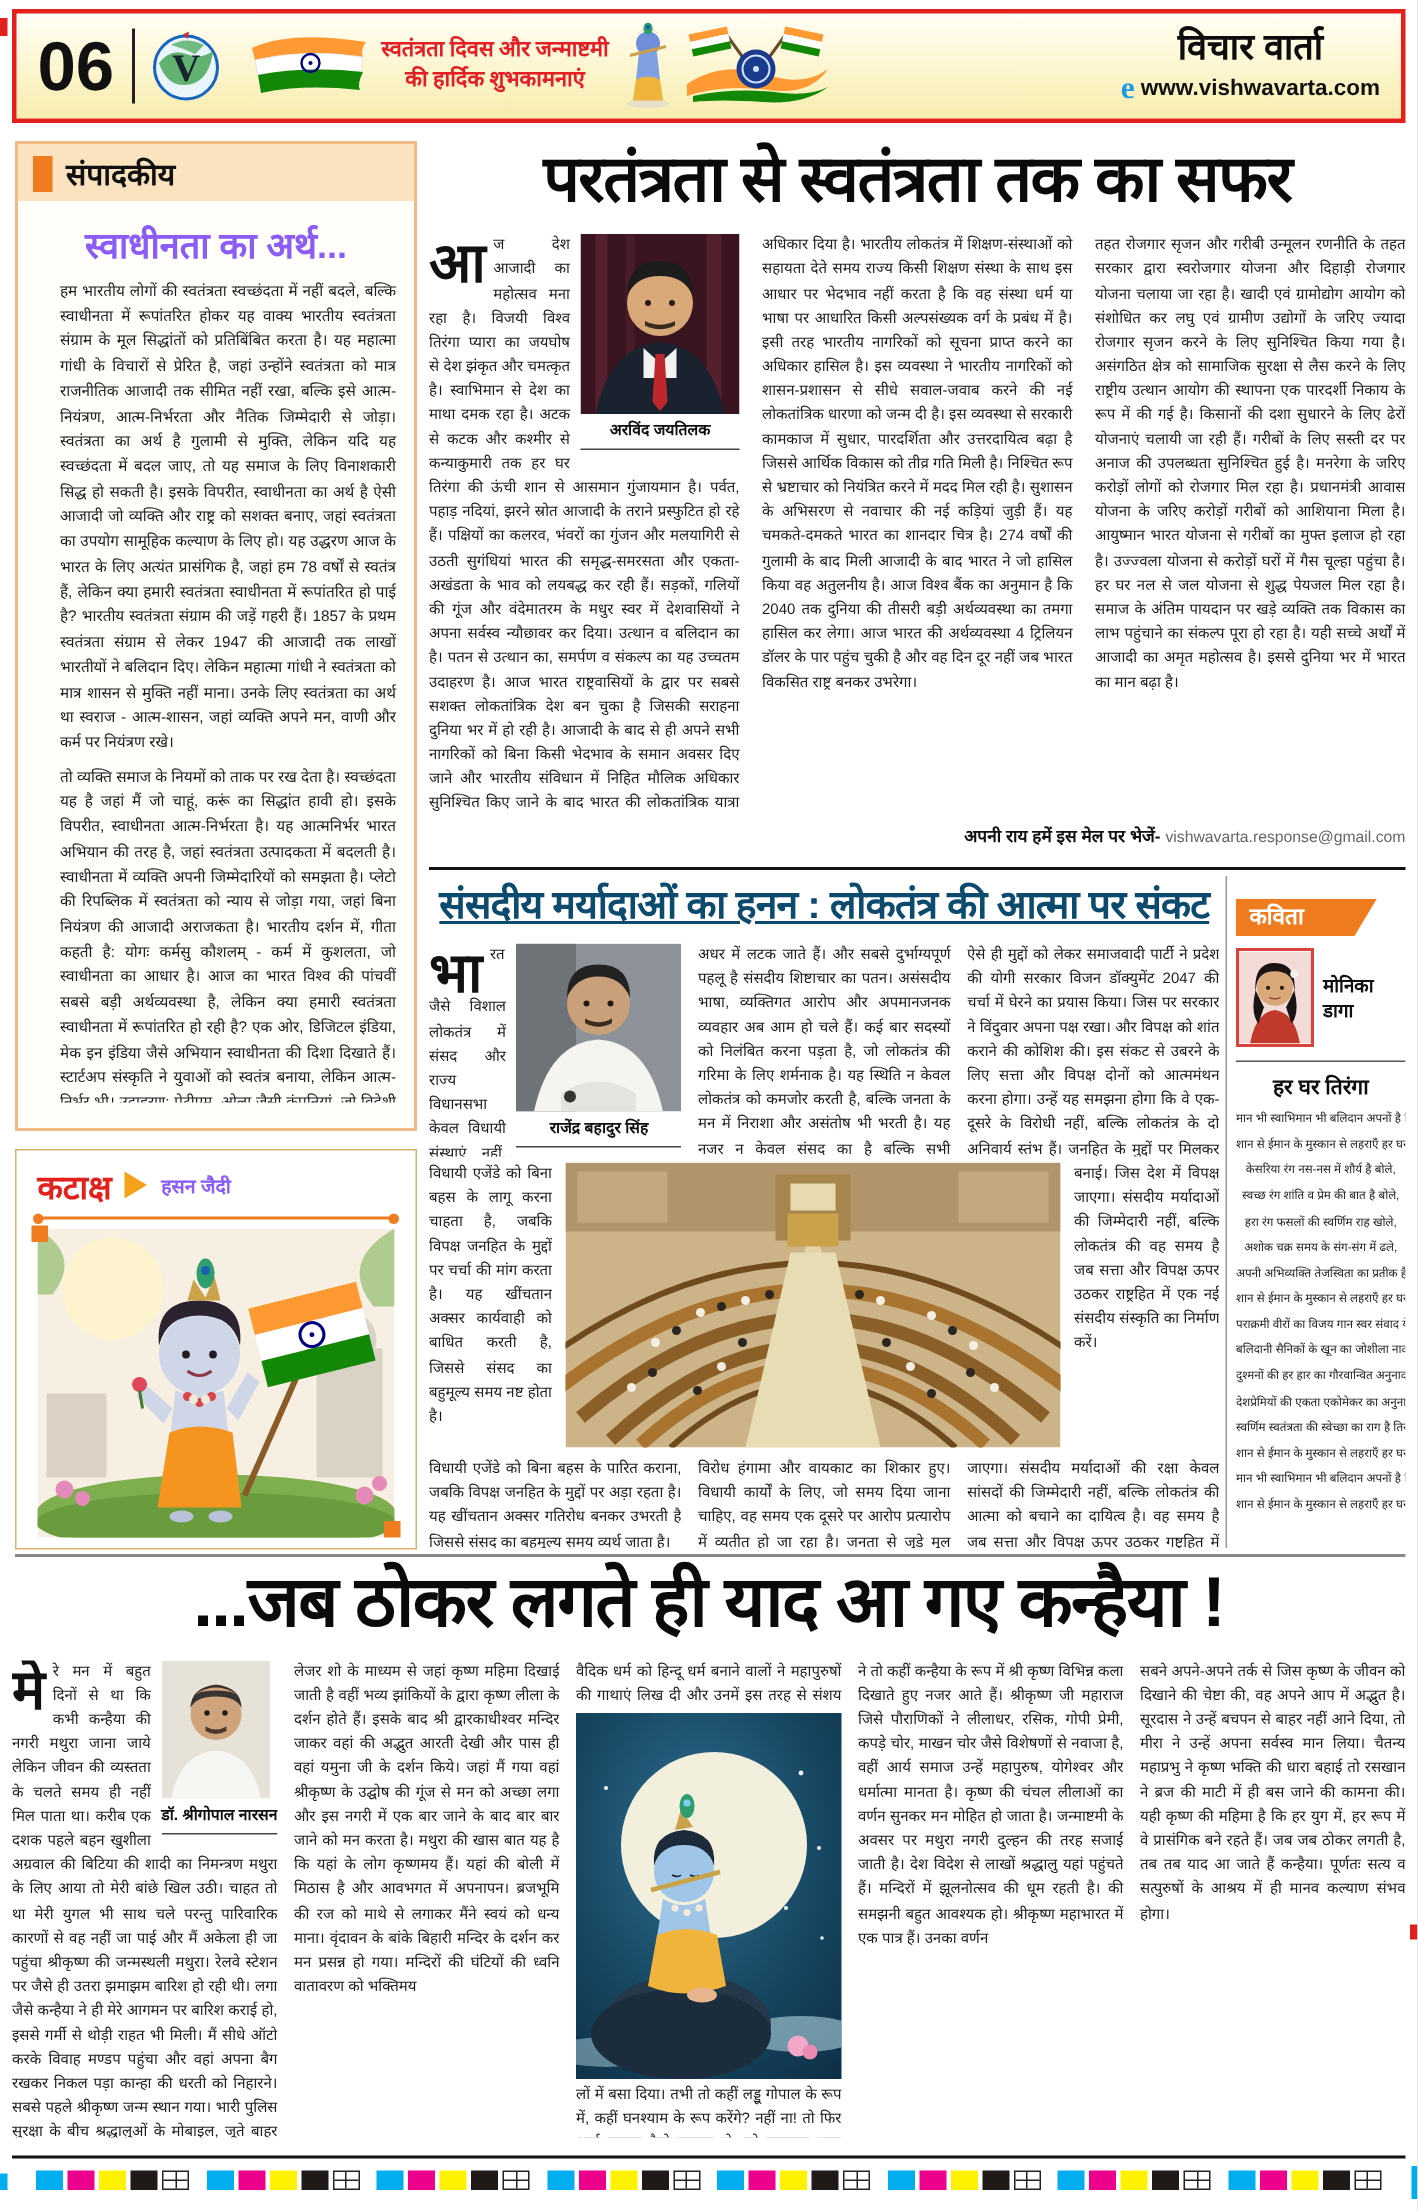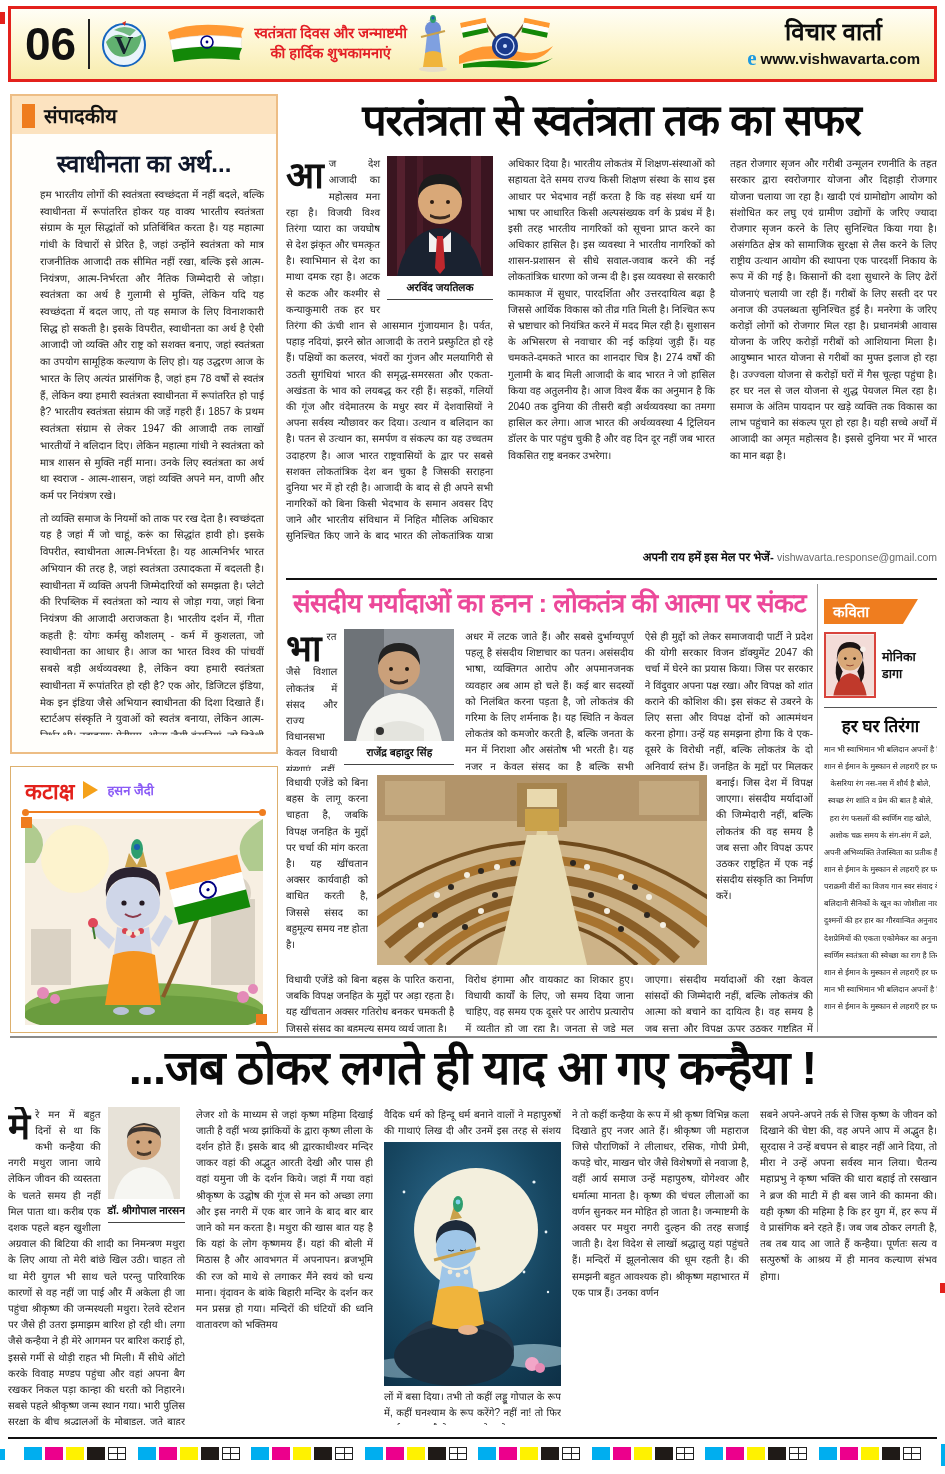--- a/index.html
+++ b/index.html
@@ -10,75 +10,75 @@
 
 .header { position:absolute; left:8px; top:6px; width:929px; height:76px;
   border:3px solid #e3211c; background:linear-gradient(180deg,#fffef6 0%,#fdf5cd 55%,#f7ecae 100%);
   display:flex; align-items:center; }
 .pageno { font-size:46px; font-weight:900; color:#111; padding:0 12px 0 14px; line-height:1; }
 .hdr-div { width:2px; height:50px; background:#222; margin-right:10px; }
 .masthead-wrap { display:flex; align-items:center; gap:8px; }
 .masthead-block { text-align:center; }
 .masthead { font-size:31px; font-weight:900; color:#0d0d0d; line-height:1; letter-spacing:-0.5px; }
 .dateline { font-size:11.5px; font-weight:700; color:#222; margin-top:3px; }
-.greeting { color:#e31e25; font-weight:900; font-size:14.5px; text-align:center; line-height:1.35; margin:0 6px; }
+.greeting { color:#e31e25; font-weight:900; font-size:14.5px; text-align:center; line-height:1.35; margin:0 6px;font-family:Liberation Serif, serif; }
 .brand-right { margin-left:auto; text-align:center; padding-right:14px; }
 .brand-right-title { font-size:24px; font-weight:900; color:#0d0d0d; line-height:1.1; }
 .website-row { display:flex; align-items:center; justify-content:center; gap:4px; margin-top:2px; }
 .e-icon { color:#1e9ae0; font-weight:900; font-size:21px; line-height:1; font-family:"Liberation Serif",serif; }
 .website { font-size:15px; font-weight:800; color:#111; }
 
 
 .body-text { font-size:10px; line-height:1.62; text-align:justify; color:#1c1c1c; }
 .dropcap { float:left; font-size:37px; font-weight:900; line-height:0.85; padding:4px 5px 0 0; color:#111; }
 .author-float { float:right; margin:0 0 4px 7px; }
 .author-caption { text-align:center; font-weight:800; font-size:10.5px; color:#111;
   padding:3px 0 3px; border-bottom:1.5px solid #444; }
 .rule { position:absolute; background:#111; }
 
 
 .editorial { position:absolute; left:10px; top:94px; width:268px; height:660px;
   border:2px solid #edbd85; background:#fffefb; }
 .ed-head { background:#fce3c0; padding:6px 10px 5px; display:flex; align-items:center; gap:9px; }
 .ed-bullet { width:13px; height:24px; background:#ef7d1f; }
 .ed-label { font-size:20px; font-weight:900; color:#111; }
-.ed-title { text-align:center; font-size:24px; font-weight:900; color:#0f172a; margin:12px 0 8px; }
+.ed-title { text-align:center; font-size:24px; font-weight:900; color:#8b5cf6; margin:12px 0 8px; }
 .ed-body { padding:0 12px; height:548px; overflow:hidden; font-size:10.2px; line-height:1.64; text-align:justify; color:#1c1c1c; }
 .ed-body div { margin-bottom:6px;margin-left:16px; }
 
 
 .main-article { position:absolute; left:286px; top:96px; width:651px; }
 .main-headline { font-size:43px; font-weight:900; color:#0a0a0a; text-align:center; line-height:1.12; white-space:nowrap; letter-spacing:-1px; }
 .main-cols { display:flex; gap:15px; margin-top:12px; height:388px; overflow:hidden; }
 .main-col { flex:1; }
 .feedback-line { text-align:right; margin-top:5px; font-size:11.5px; }
 .feedback-label { font-weight:900; color:#111; }
 .feedback-email { color:#666; font-weight:400; font-size:10.5px; }
 
 
 .middle-article { position:absolute; left:286px; top:584px; width:527px; height:448px; overflow:hidden; }
-.mid-headline { font-size:26px; font-weight:900; color:#ec4899; text-align:center; white-space:nowrap; letter-spacing:-0.5px; }
+.mid-headline { font-size:26px; font-weight:900; color:#0c4a6e; text-align:center; white-space:nowrap; letter-spacing:-0.5px;text-decoration:underline; }
 .mid-rowA { display:flex; gap:11px; margin-top:9px; height:142px; overflow:hidden; }
 .mid-rowA .mcol { flex:1; overflow:hidden; }
 .mid-rowB { display:flex; gap:9px; margin-top:4px; height:192px; overflow:hidden; }
 .mid-colB1 { width:82px; overflow:hidden; }
 .mid-colB3 { flex:1; overflow:hidden; }
 .mid-rowC { display:flex; gap:11px; margin-top:5px; height:78px; overflow:hidden; }
 .mid-rowC .mcol { flex:1; overflow:hidden; }
 
 
 .v-divider { position:absolute; left:817px; top:584px; width:1px; height:448px; background:#9a9a9a; }
 .poem { position:absolute; left:824px; top:599px; width:113px; height:448px; overflow:hidden; }
 .poem-head { width:94px; height:25px; background:#ef7d1f; color:#fff; font-size:15px; font-weight:900;
   line-height:25px; padding-left:9px; clip-path:polygon(0 0,100% 0,84% 100%,0 100%); }
 .poem-author-row { display:flex; align-items:center; gap:6px; margin-top:8px; }
 .poem-photo { width:52px; height:66px; border:2px solid #d8433c; flex:none; }
 .poem-author { font-size:12.5px; font-weight:800; color:#111; }
 .poem-hr { border:0; border-top:1.5px solid #555; margin:9px 0 6px; }
-.poem-title { font-size:17px; font-weight:900; text-align:center; color:#0d0d0d; margin-bottom:4px; }
+.poem-title { font-size:14px; font-weight:900; text-align:center; color:#0d0d0d; margin-bottom:4px; }
 .poem-lines { text-align:center; }
 .poem-line { font-size:7.8px; line-height:2.2; color:#222; white-space:nowrap; overflow:hidden; }
 
 
 .kataksh { position:absolute; left:10px; top:766px; width:268px; height:267px;
   border:1.5px solid #ddb06e; background:#fff; }
 .kt-head { display:flex; align-items:center; gap:9px; padding:8px 14px 2px; }
 .kt-label { color:#e3211c; font-size:22px; font-weight:900; }
 .kt-arrow { width:0; height:0; border-top:9px solid transparent; border-bottom:9px solid transparent; border-left:15px solid #f5a11a; }
 .kt-author { font-size:13px; font-weight:900; color:#8b5cf6; }
@@ -294,21 +294,21 @@
             <circle cx="270" cy="140" r="3"></circle>
             <circle cx="88" cy="152" r="3"></circle>
             <circle cx="244" cy="154" r="3"></circle>
             <circle cx="118" cy="120" r="3"></circle>
             <circle cx="214" cy="120" r="3"></circle>
         </g>
       </svg>
       <div class="mid-colB3 body-text">बनाई। जिस देश में विपक्ष जाएगा। संसदीय मर्यादाओं की जिम्मेदारी नहीं, बल्कि लोकतंत्र की वह समय है जब सत्ता और विपक्ष ऊपर उठकर राष्ट्रहित में एक नई संसदीय संस्कृति का निर्माण करें।</div>
     </div>
     <div class="mid-rowC">
-      <div class="mcol body-text">विधायी एजेंडे को बिना बहस के पारित कराना, जबकि विपक्ष जनहित के मुद्दों पर अड़ा रहता है। यह खींचतान अक्सर गतिरोध बनकर चमकती है जिससे संसद का बहुमूल्य समय व्यर्थ जाता है।</div>
+      <div class="mcol body-text">विधायी एजेंडे को बिना बहस के पारित कराना, जबकि विपक्ष जनहित के मुद्दों पर अड़ा रहता है। यह खींचतान अक्सर गतिरोध बनकर उभरती है जिससे संसद का बहुमूल्य समय व्यर्थ जाता है।</div>
       <div class="mcol body-text">विरोध हंगामा और वायकाट का शिकार हुए। विधायी कार्यों के लिए, जो समय दिया जाना चाहिए, वह समय एक दूसरे पर आरोप प्रत्यारोप में व्यतीत हो जा रहा है। जनता से जुड़े मूल वास्तविक मुद्दे सदन के पटल से गायब दिख रहे हैं।</div>
       <div class="mcol body-text">जाएगा। संसदीय मर्यादाओं की रक्षा केवल सांसदों की जिम्मेदारी नहीं, बल्कि लोकतंत्र की आत्मा को बचाने का दायित्व है। वह समय है जब सत्ता और विपक्ष ऊपर उठकर गष्ट्रहित में एक नई संसदीय संस्कृति को जन्म दें। पुनः जनभावनाओं की सच्ची प्रतिनिधि बन सकेगी।</div>
     </div>
   </div>
 
   <div class="v-divider"></div>
   <div class="poem">
     <div class="poem-head">कविता</div>
     <div class="poem-author-row">
       <svg class="poem-photo" viewBox="0 0 52 66">

